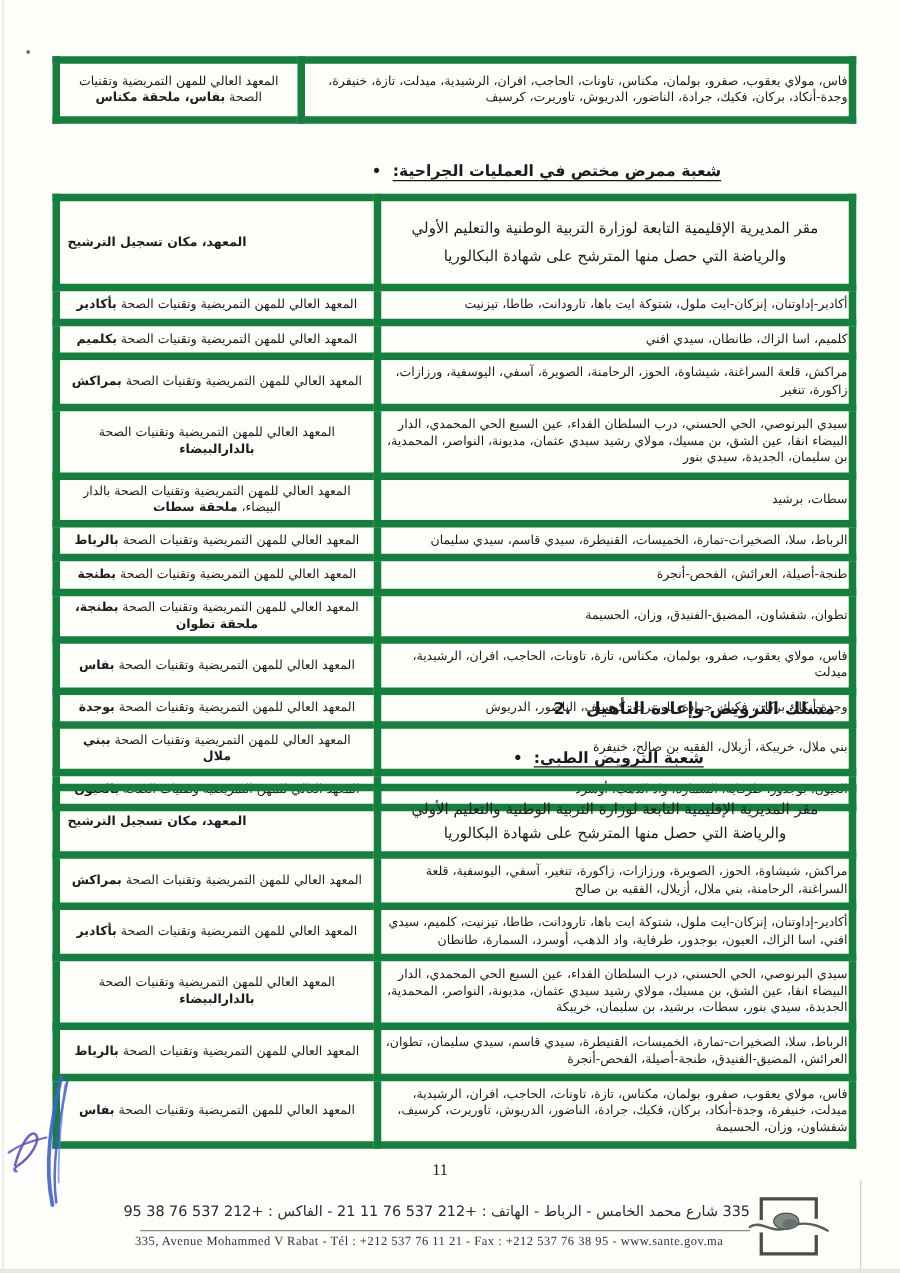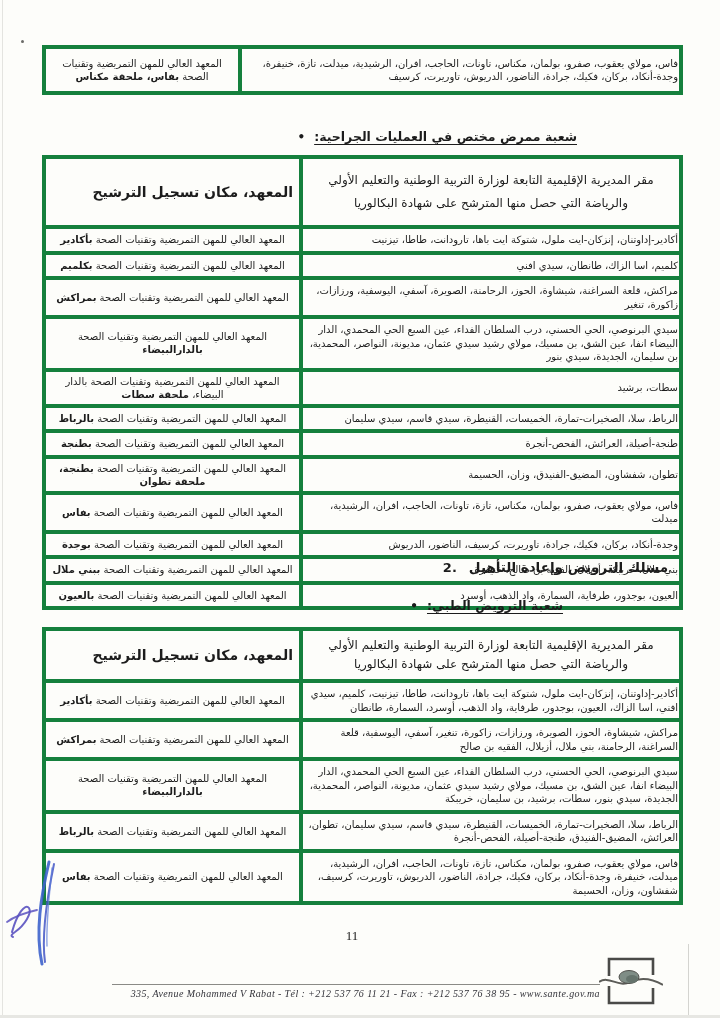--- a/index.html
+++ b/index.html
@@ -7,50 +7,50 @@
        font-family:"DejaVu Sans",sans-serif;color:#1c1c1c;}
   .page{position:absolute;inset:0;background:#fdfdfa;}
   
   .scan-left{position:absolute;left:2px;top:0;bottom:0;width:1px;background:#e4e4e0;}
   .scan-right{position:absolute;left:688px;top:944px;bottom:0;width:1px;background:#d4d4d0;}
   .scan-bottom{position:absolute;left:0;right:0;bottom:0;height:3px;background:#e7e7e3;}
   .ink-dot{position:absolute;left:21px;top:40px;width:3px;height:3px;border-radius:50%;background:#6b6b68;}
 
   
   table.doc{position:absolute;border-collapse:collapse;direction:rtl;table-layout:fixed;}
-  table.doc td,table.doc th{border:4px solid #15803d;vertical-align:middle;}
+  table.doc td,table.doc th{border:6px solid #15803d;vertical-align:middle;}
   table.doc td.cities{font-size:10px;line-height:13.5px;padding:4px 1px;text-align:right;}
   table.doc td.inst{font-size:10px;line-height:13px;padding:3px 6px;text-align:center;}
   table.doc td.inst .b{font-weight:bold;}
   .top-table{top:45px;left:42px;width:637px;}
   .top-table td{height:34px;}
   .main1{top:155px;left:42px;width:637px;}
   .main2{top:627px;left:42px;width:637px;}
   th.th-cities{font-size:12px;font-weight:normal;text-align:center;line-height:23px;padding:10px 14px;}
-  th.th-inst{font-size:14px;font-weight:bold;text-align:right;padding:6px;}
+  th.th-inst{font-size:10px;font-weight:bold;text-align:left;padding:6px;}
   .main2 th.th-cities{line-height:19px;padding:5px 12px;}
 
   
   .bullet-heading{position:absolute;display:flex;align-items:baseline;gap:9px;direction:ltr;}
   .bullet-heading .marker{font-size:12px;font-weight:bold;}
   .bullet-heading .btext{font-size:12.5px;font-weight:bold;direction:rtl;
       text-decoration:underline;text-underline-offset:3px;}
   .h1{top:129px;right:143px;}
   .h2{top:598px;right:157px;}
   .num-heading{position:absolute;top:559px;right:52px;display:flex;align-items:baseline;gap:12px;direction:ltr;}
   .num-heading .num{font-size:13px;font-weight:bold;}
   .num-heading .ntext{font-size:13.5px;font-weight:bold;direction:rtl;}
 
   
   .pageno{position:absolute;top:928px;left:0;right:16px;text-align:center;
       font-family:"Liberation Serif",serif;font-size:13px;color:#222;}
   .f-ar{position:absolute;top:962px;right:120px;direction:rtl;font-size:11.5px;color:#2a2a33;white-space:nowrap;}
   .f-rule{position:absolute;top:984px;left:112px;width:488px;height:1px;background:#8a8a86;}
-  .f-fr{position:absolute;top:988px;left:108px;width:492px;text-align:right;
-      font-family:"Liberation Serif",serif;font-size:10px;letter-spacing:0.4px;color:#33333a;white-space:nowrap;font-style:italic;}
+  .f-fr{position:absolute;top:988px;left:108px;width:492px;text-align:left;
+      font-family:"Liberation Serif",serif;font-size:10px;letter-spacing:0.4px;color:#33333a;white-space:nowrap;}
   .logo{position:absolute;left:599px;top:951px;}
   .pen{position:absolute;left:0px;top:850px;}
 </style>
 </head>
 <body>
 
 <div class="page">
 
   <div class="scan-left"></div>
   <div class="scan-right"></div>
@@ -154,26 +154,26 @@
         <col style="width:257px">
       </colgroup>
     <thead>
       <tr>
         <th class="th-cities">مقر المديرية الإقليمية التابعة لوزارة التربية الوطنية والتعليم الأولي والرياضة التي حصل منها المترشح على شهادة البكالوريا</th>
         <th class="th-inst">المعهد، مكان تسجيل الترشيح</th>
       </tr>
     </thead>
     <tbody id="t2-body">
         <tr>
+          <td class="cities">مراكش، شيشاوة، الحوز، الصويرة، ورزازات، زاكورة، تنغير، آسفي، اليوسفية، قلعة السراغنة، الرحامنة، بني ملال، أزيلال، الفقيه بن صالح</td>
+          <td class="inst"><span>المعهد العالي للمهن التمريضية وتقنيات الصحة</span> <span class="b">بمراكش</span></td>
+        </tr>
+        <tr>
           <td class="cities">أكادير-إداوتنان، إنزكان-ايت ملول، شتوكة ايت باها، تارودانت، طاطا، تيزنيت، كلميم، سيدي افني، اسا الزاك، العيون، بوجدور، طرفاية، واد الذهب، أوسرد، السمارة، طانطان</td>
           <td class="inst"><span>المعهد العالي للمهن التمريضية وتقنيات الصحة</span> <span class="b">بأكادير</span></td>
-        </tr>
-        <tr>
-          <td class="cities">مراكش، شيشاوة، الحوز، الصويرة، ورزازات، زاكورة، تنغير، آسفي، اليوسفية، قلعة السراغنة، الرحامنة، بني ملال، أزيلال، الفقيه بن صالح</td>
-          <td class="inst"><span>المعهد العالي للمهن التمريضية وتقنيات الصحة</span> <span class="b">بمراكش</span></td>
         </tr>
         <tr>
           <td class="cities">سيدي البرنوصي، الحي الحسني، درب السلطان الفداء، عين السبع الحي المحمدي، الدار البيضاء انفا، عين الشق، بن مسيك، مولاي رشيد سيدي عثمان، مديونة، النواصر، المحمدية، الجديدة، سيدي بنور، سطات، برشيد، بن سليمان، خريبكة</td>
           <td class="inst"><span>المعهد العالي للمهن التمريضية وتقنيات الصحة</span> <span class="b">بالدارالبيضاء</span></td>
         </tr>
         <tr>
           <td class="cities">الرباط، سلا، الصخيرات-تمارة، الخميسات، القنيطرة، سيدي قاسم، سيدي سليمان، تطوان، العرائش، المضيق-الفنيدق، طنجة-أصيلة، الفحص-أنجرة</td>
           <td class="inst"><span>المعهد العالي للمهن التمريضية وتقنيات الصحة</span> <span class="b">بالرباط</span></td>
         </tr>
         <tr>
@@ -185,20 +185,21 @@
 
   <svg class="pen" width="70" height="130" viewBox="0 0 70 130">
     <path d="M49 12 C 41 46, 35 82, 42 114" fill="none" stroke="#3e63cc" stroke-width="3" stroke-linecap="round" opacity="0.9"></path>
     <path d="M54 14 C 47 48, 41 84, 45 112" fill="none" stroke="#4356c6" stroke-width="2" stroke-linecap="round" opacity="0.85"></path>
     <path d="M52 18 C 50 40, 46 70, 47 96" fill="none" stroke="#5b7bd8" stroke-width="1.4" stroke-linecap="round" opacity="0.7"></path>
     <path d="M12 82 C 17 64, 25 53, 29 58 C 32 63, 25 75, 15 82 C 12 84, 10 86, 13 87" fill="none" stroke="#5a52c0" stroke-width="2" stroke-linecap="round" opacity="0.9"></path>
     <path d="M7 72 C 15 66, 28 62, 37 60" fill="none" stroke="#5a52c0" stroke-width="1.8" stroke-linecap="round" opacity="0.85"></path>
   </svg>
 
   <div class="pageno">11</div>
+  <div class="f-ar" dir="rtl">335 شارع محمد الخامس - الرباط - الهاتف : +212 537 76 11 21 - الفاكس : +212 537 76 38 95</div>
   <div class="f-rule"></div>
   <div class="f-fr">335, Avenue Mohammed V Rabat - Tél : +212 537 76 11 21 - Fax : +212 537 76 38 95 - www.sante.gov.ma</div>
 
   <svg class="logo" width="64" height="60" viewBox="0 0 64 60">
     <path d="M10 25 V8 H54 V24" fill="none" stroke="#4a4a48" stroke-width="2.6"></path>
     <path d="M10 35 V52 H54 V37" fill="none" stroke="#4a4a48" stroke-width="2.6"></path>
     <path d="M0 31 C 10 24, 19 37, 31 31 C 42 26, 52 27, 64 34" fill="none" stroke="#5c5c58" stroke-width="2"></path>
     <ellipse cx="30" cy="26" rx="10" ry="6.5" fill="#7f8d86" stroke="#50504c" stroke-width="1"></ellipse>
     <ellipse cx="33" cy="28" rx="6" ry="4" fill="#65736c"></ellipse>
   </svg>

